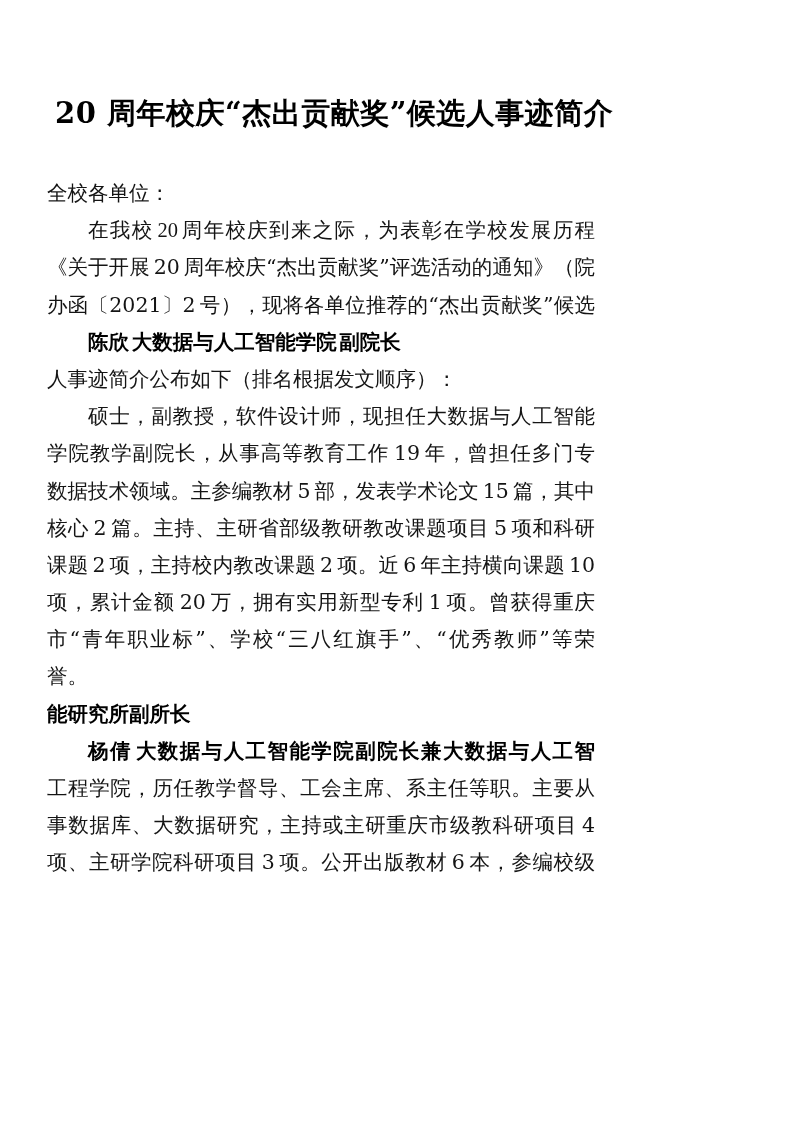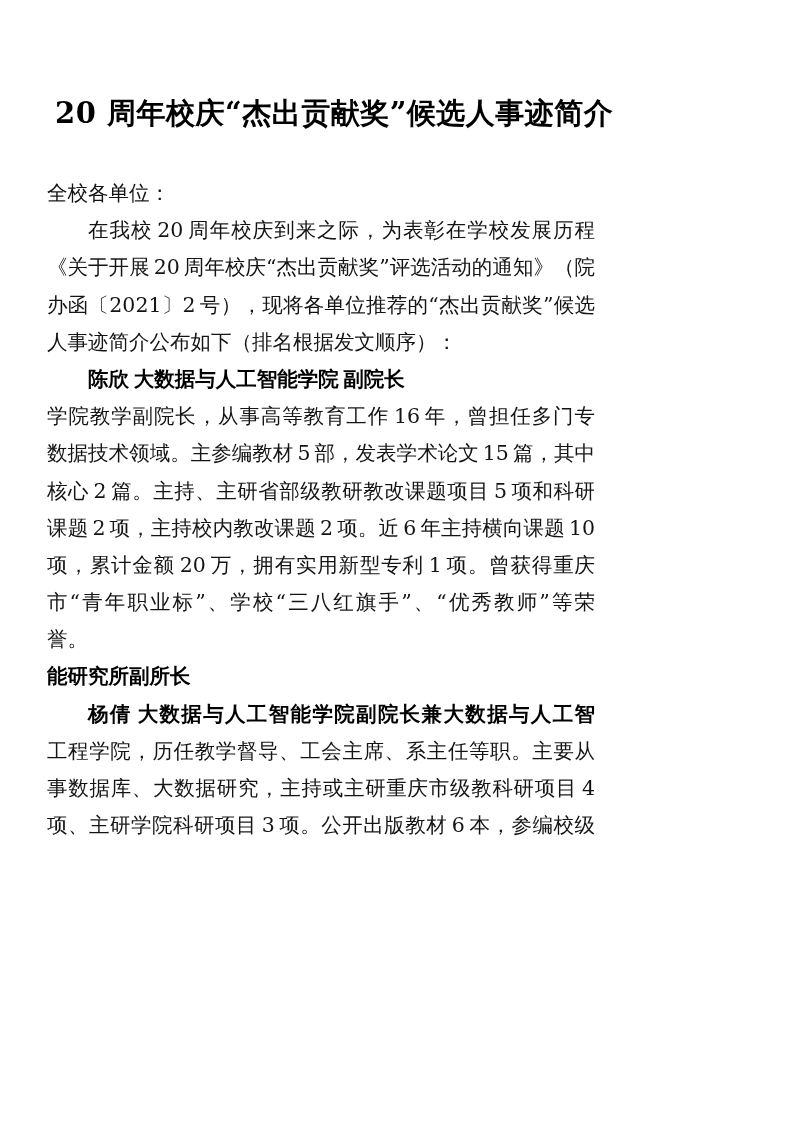--- a/index.html
+++ b/index.html
@@ -39,39 +39,41 @@
     word-spacing: -2.5px;
     white-space: nowrap;
     overflow: visible;
   }
   .line.left {
     text-align: center;
     text-align-last: left;
   }
   .line.indent {
     padding-left: 41px;
+    font-family: Liberation Serif, serif;
   }
   .line.bold {
     font-weight: bold;
     color: #000000;
   }
 </style>
 </head>
 <body>
 
 <div class="page">
   <h1 class="doc-title">20 周年校庆“杰出贡献奖”候选人事迹简介</h1>
   <div class="content">
       <div class="line left">全校各单位：</div>
       <div class="line indent">在我校 20 周年校庆到来之际，为表彰在学校发展历程</div>
       <div class="line">《关于开展 20 周年校庆“杰出贡献奖”评选活动的通知》（院</div>
       <div class="line">办函〔2021〕2 号），现将各单位推荐的“杰出贡献奖”候选</div>
+      <div class="line left indent bold">陈欣 大数据与人工智能学院 副院长</div>
       <div class="line left">人事迹简介公布如下（排名根据发文顺序）：</div>
-      <div class="line left indent bold">陈欣 大数据与人工智能学院 副院长</div>
-      <div class="line">学院教学副院长，从事高等教育工作 16 年，曾担任多门专</div>
+      <div class="line indent">硕士，副教授，软件设计师，现担任大数据与人工智能</div>
+      <div class="line">学院教学副院长，从事高等教育工作 19 年，曾担任多门专</div>
       <div class="line">数据技术领域。主参编教材 5 部，发表学术论文 15 篇，其中</div>
       <div class="line">核心 2 篇。主持、主研省部级教研教改课题项目 5 项和科研</div>
       <div class="line">课题 2 项，主持校内教改课题 2 项。近 6 年主持横向课题 10</div>
       <div class="line">项，累计金额 20 万，拥有实用新型专利 1 项。曾获得重庆</div>
       <div class="line">市“青年职业标”、学校“三八红旗手”、“优秀教师”等荣</div>
       <div class="line left">誉。</div>
       <div class="line left bold">能研究所副所长</div>
       <div class="line indent bold">杨倩 大数据与人工智能学院副院长兼大数据与人工智</div>
       <div class="line">工程学院，历任教学督导、工会主席、系主任等职。主要从</div>
       <div class="line">事数据库、大数据研究，主持或主研重庆市级教科研项目 4</div>

